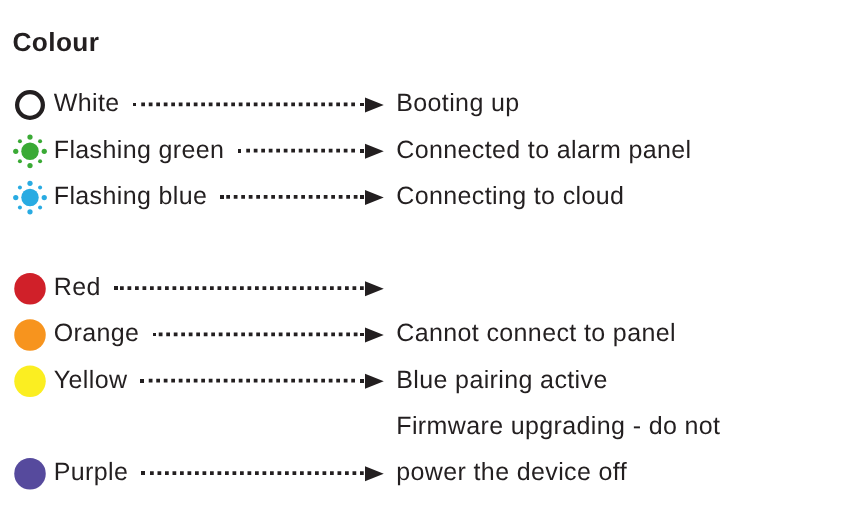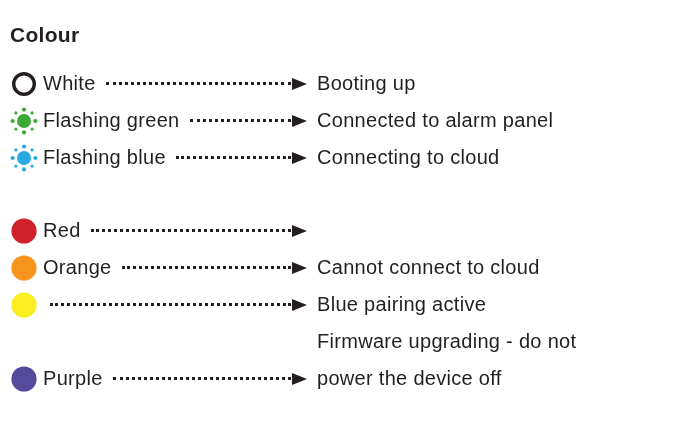--- a/index.html
+++ b/index.html
@@ -105,29 +105,30 @@
         <div class="left">
           <div class="iconbox">
             <svg width="28" height="28" viewBox="0 0 28 28">
               <circle cx="14" cy="14" r="12.6" fill="#f7941e"></circle>
             </svg>
           </div>
           <span class="label">Orange</span>
           <div class="dots"></div>
           <div class="head"></div>
         </div>
-        <div class="status">Cannot connect to cloud</div>
+        <div class="status">Cannot connect to panel</div>
       </div>
       <div class="row">
         <div class="left">
           <div class="iconbox">
             <svg width="28" height="28" viewBox="0 0 28 28">
               <circle cx="14" cy="14" r="12.6" fill="#fbee21"></circle>
             </svg>
           </div>
+          <span class="label">Yellow</span>
           <div class="dots"></div>
           <div class="head"></div>
         </div>
         <div class="status">Blue pairing active</div>
       </div>
       <div class="row">
         <div class="left">
           <div class="iconbox">
             <svg width="28" height="28" viewBox="0 0 28 28">
               <circle cx="14" cy="14" r="12.6" fill="#564a9d"></circle>

